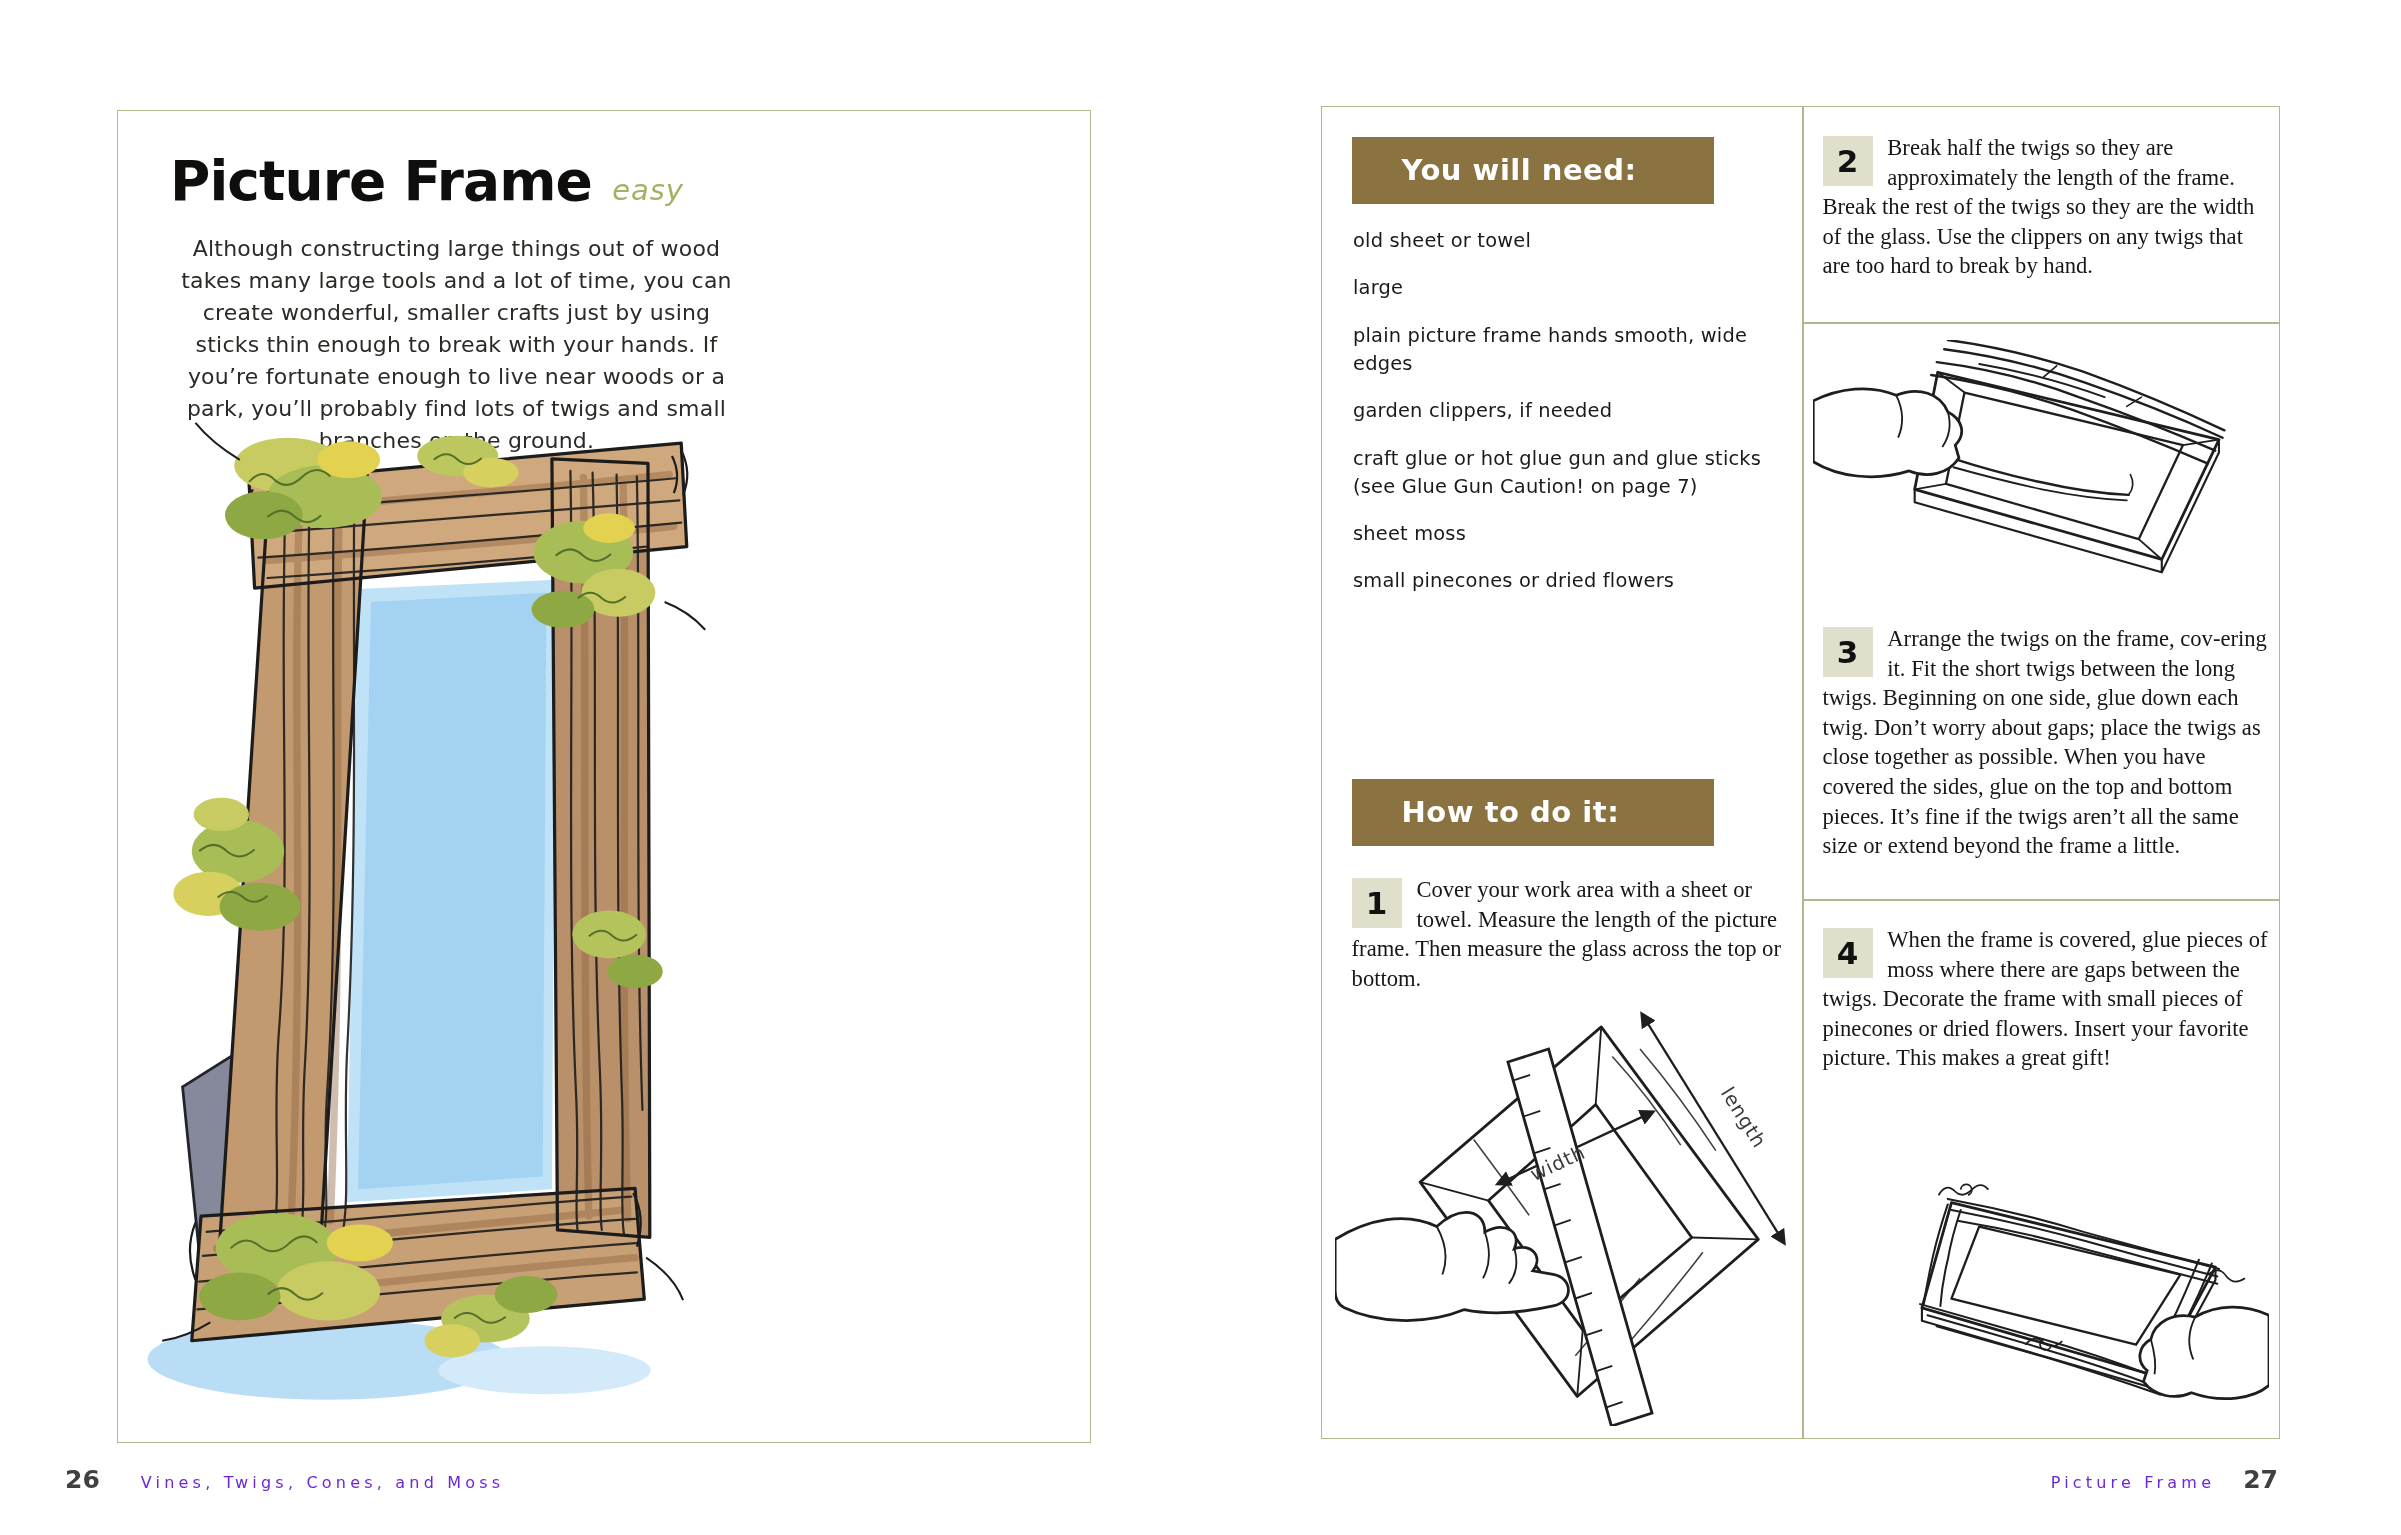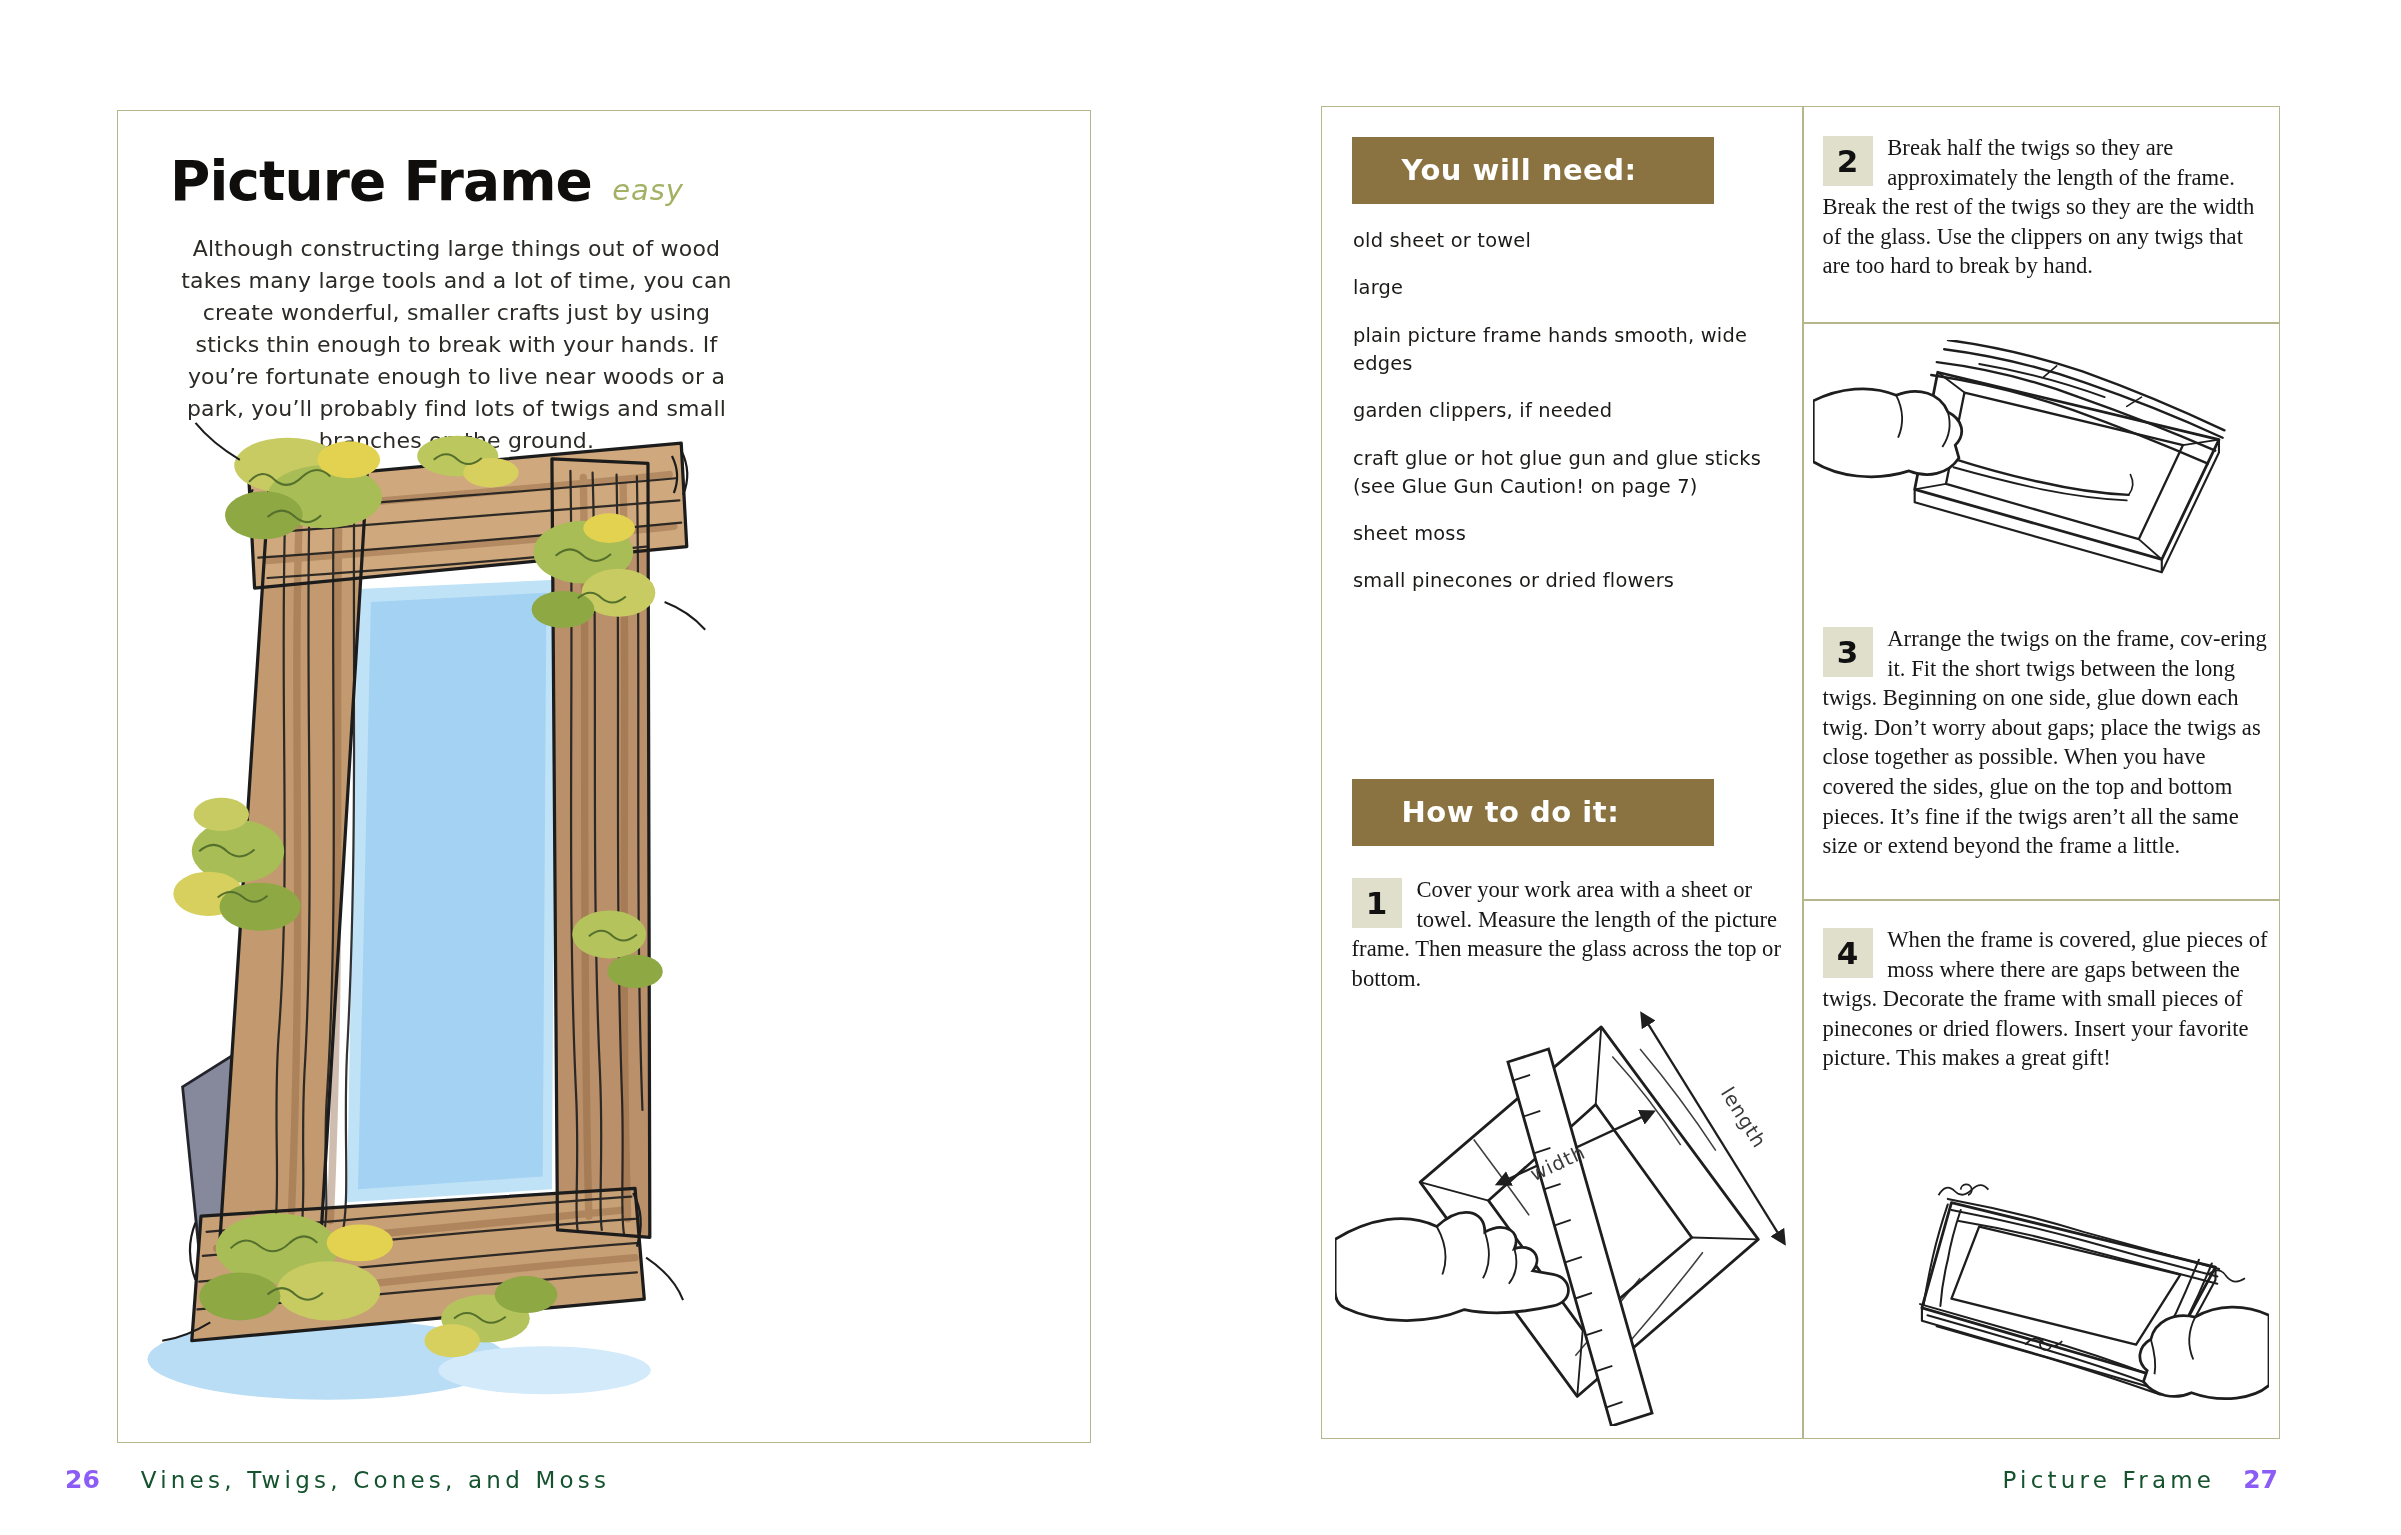--- a/index.html
+++ b/index.html
@@ -62,22 +62,22 @@
   #step4 { position:absolute; left:18.5px; top:818px; width:451px; }
   #div-h1 { top:215px; }
   #div-h2 { top:792px; }
   #step2-illu { position:absolute; left:9.2px; top:233px;  width:456px; height:272px; }
   #step4-illu { position:absolute; left:9.2px; top:1042px; width:456px; height:277px; }
 
   
   .footer { position:absolute; top:1465px; white-space:nowrap; }
   #footer-left  { left:65px; }
   #footer-right { left:1321px; width:957px; text-align:right; }
-  .pagenum { font-weight:bold; font-size:25px; color:#8b5cf6; }
-  .sect { font-size:23px; letter-spacing:4.2px; color:#14532d; }
+  .pagenum { font-weight:bold; font-size:25px; color:#404040; }
+  .sect { font-size:16px; letter-spacing:4.2px; color:#6d28d9; }
   #footer-left .sect { margin-left:41px; }
   #footer-right .pagenum { margin-left:28px; }
 
   svg text { font-family:"DejaVu Sans", sans-serif; }
 </style>
 </head>
 <body>
 
 <div class="page" id="left-page">
   <div class="title-row">

